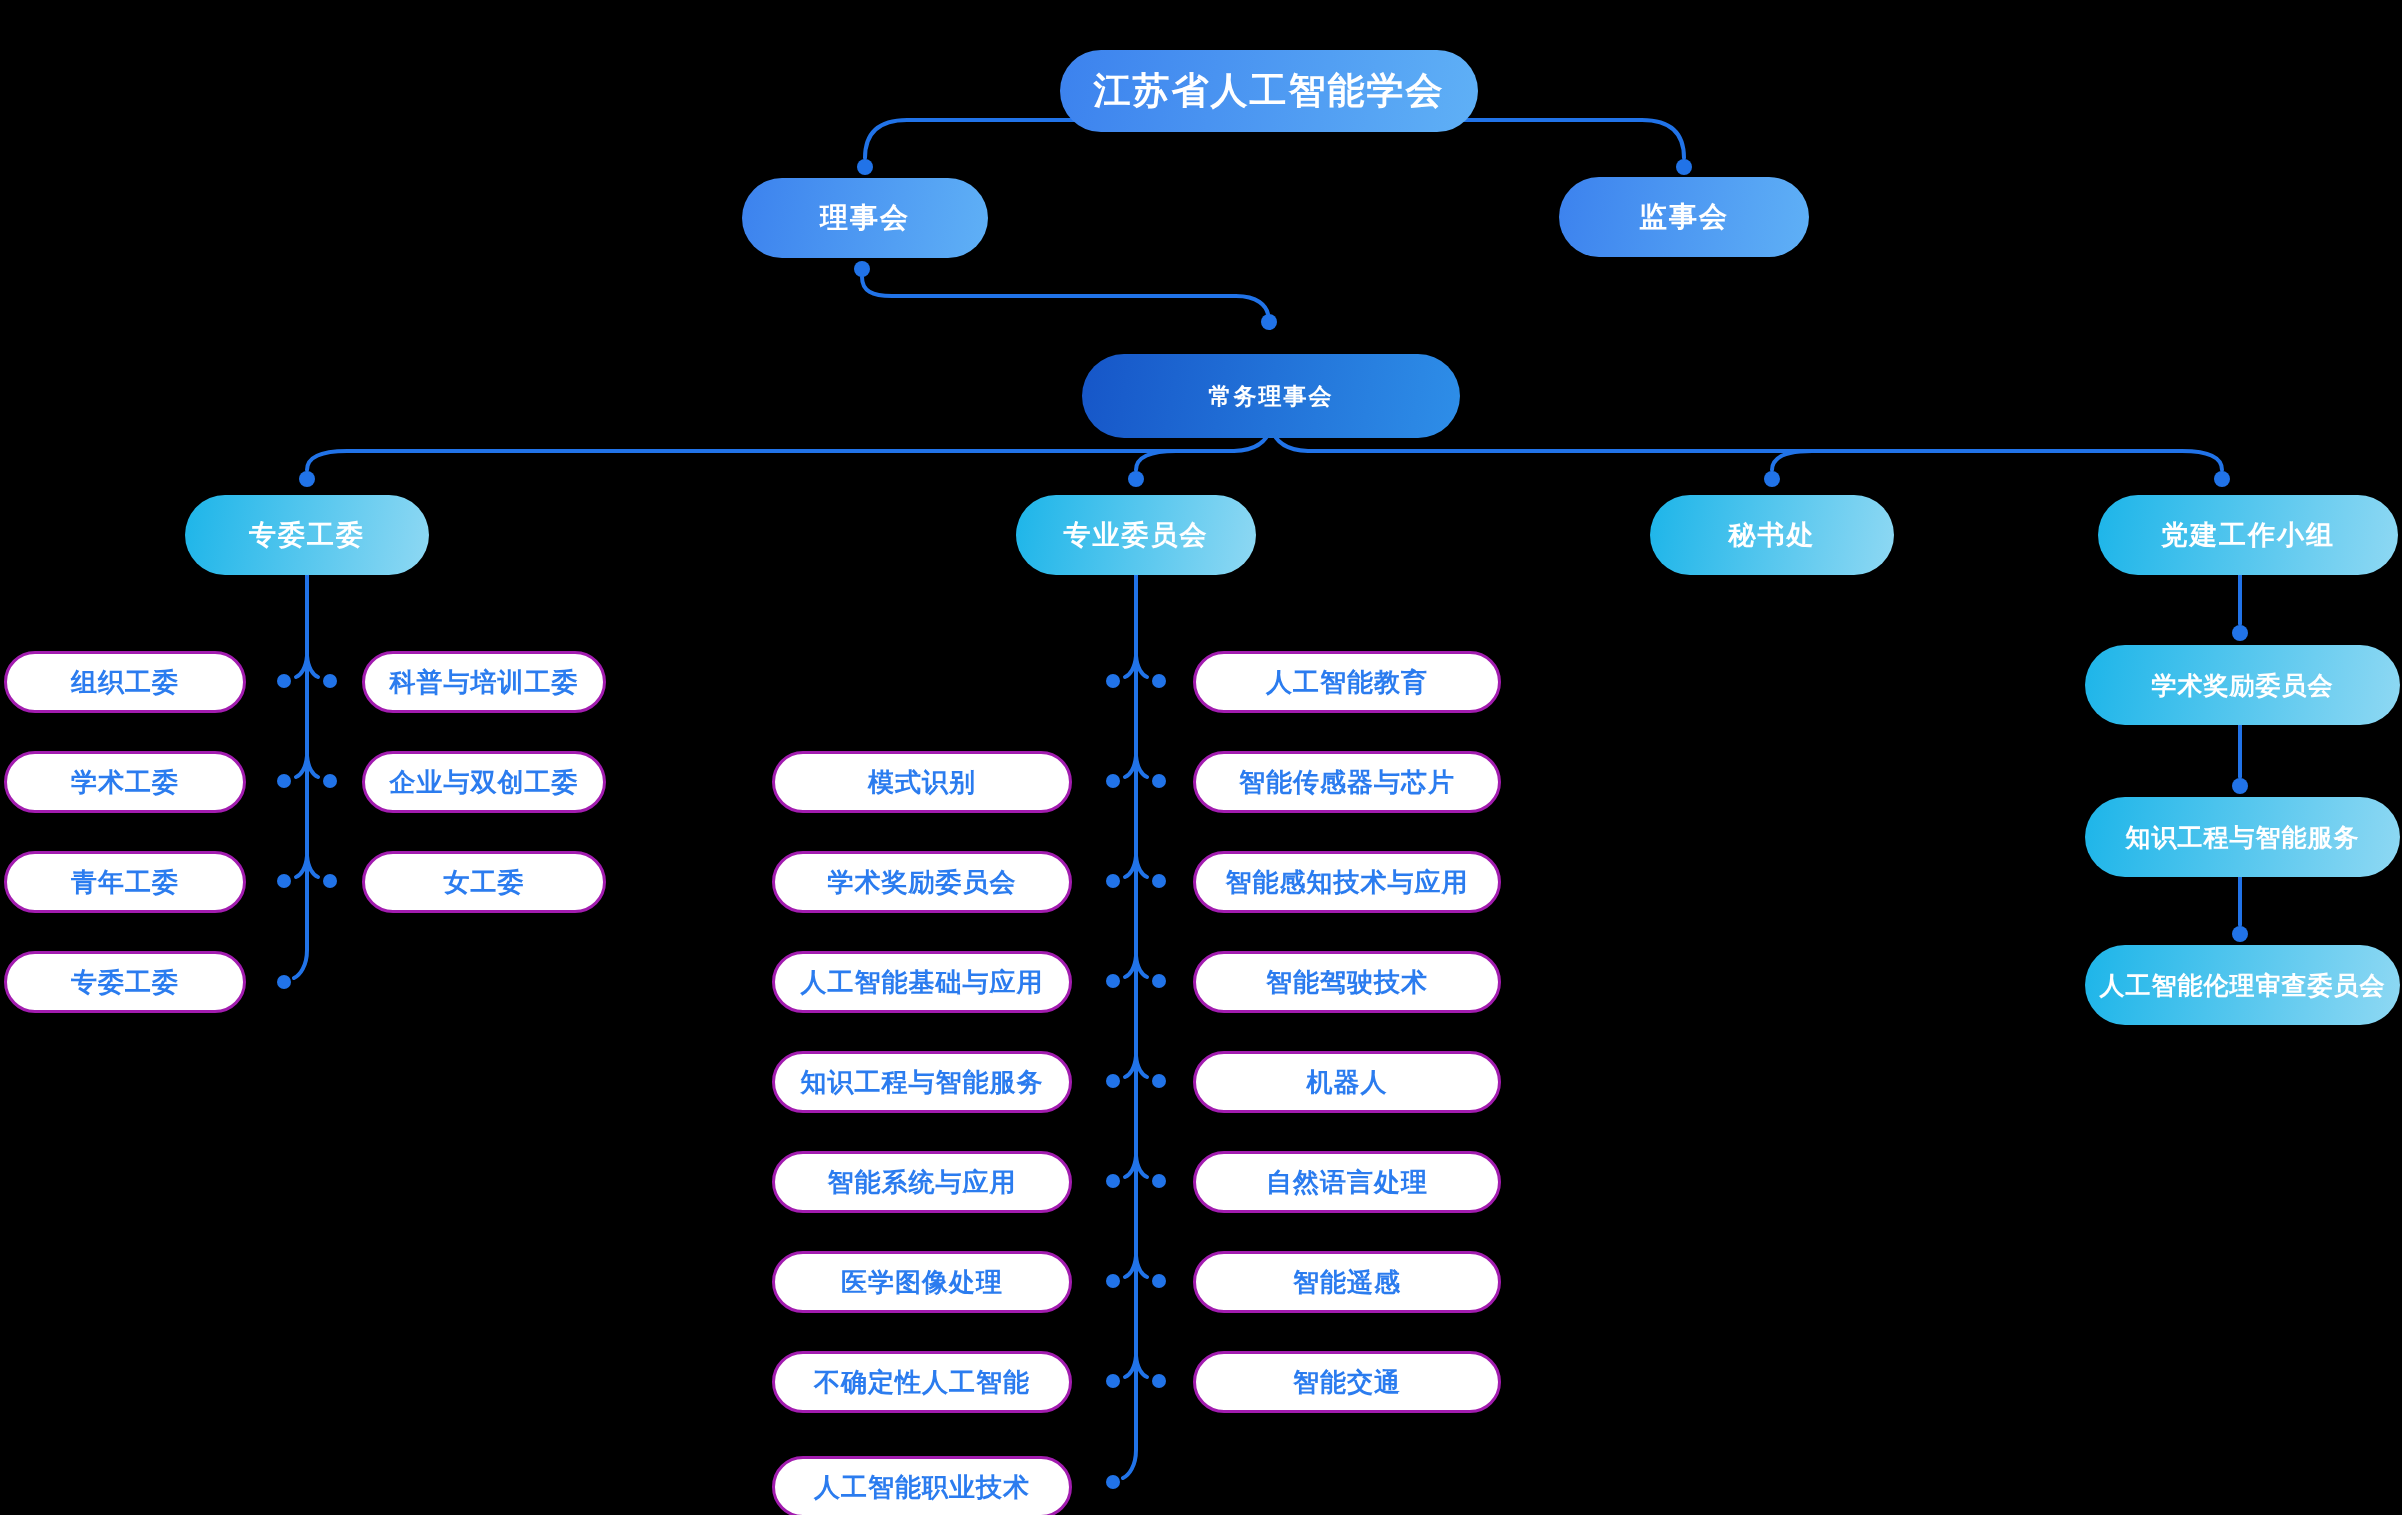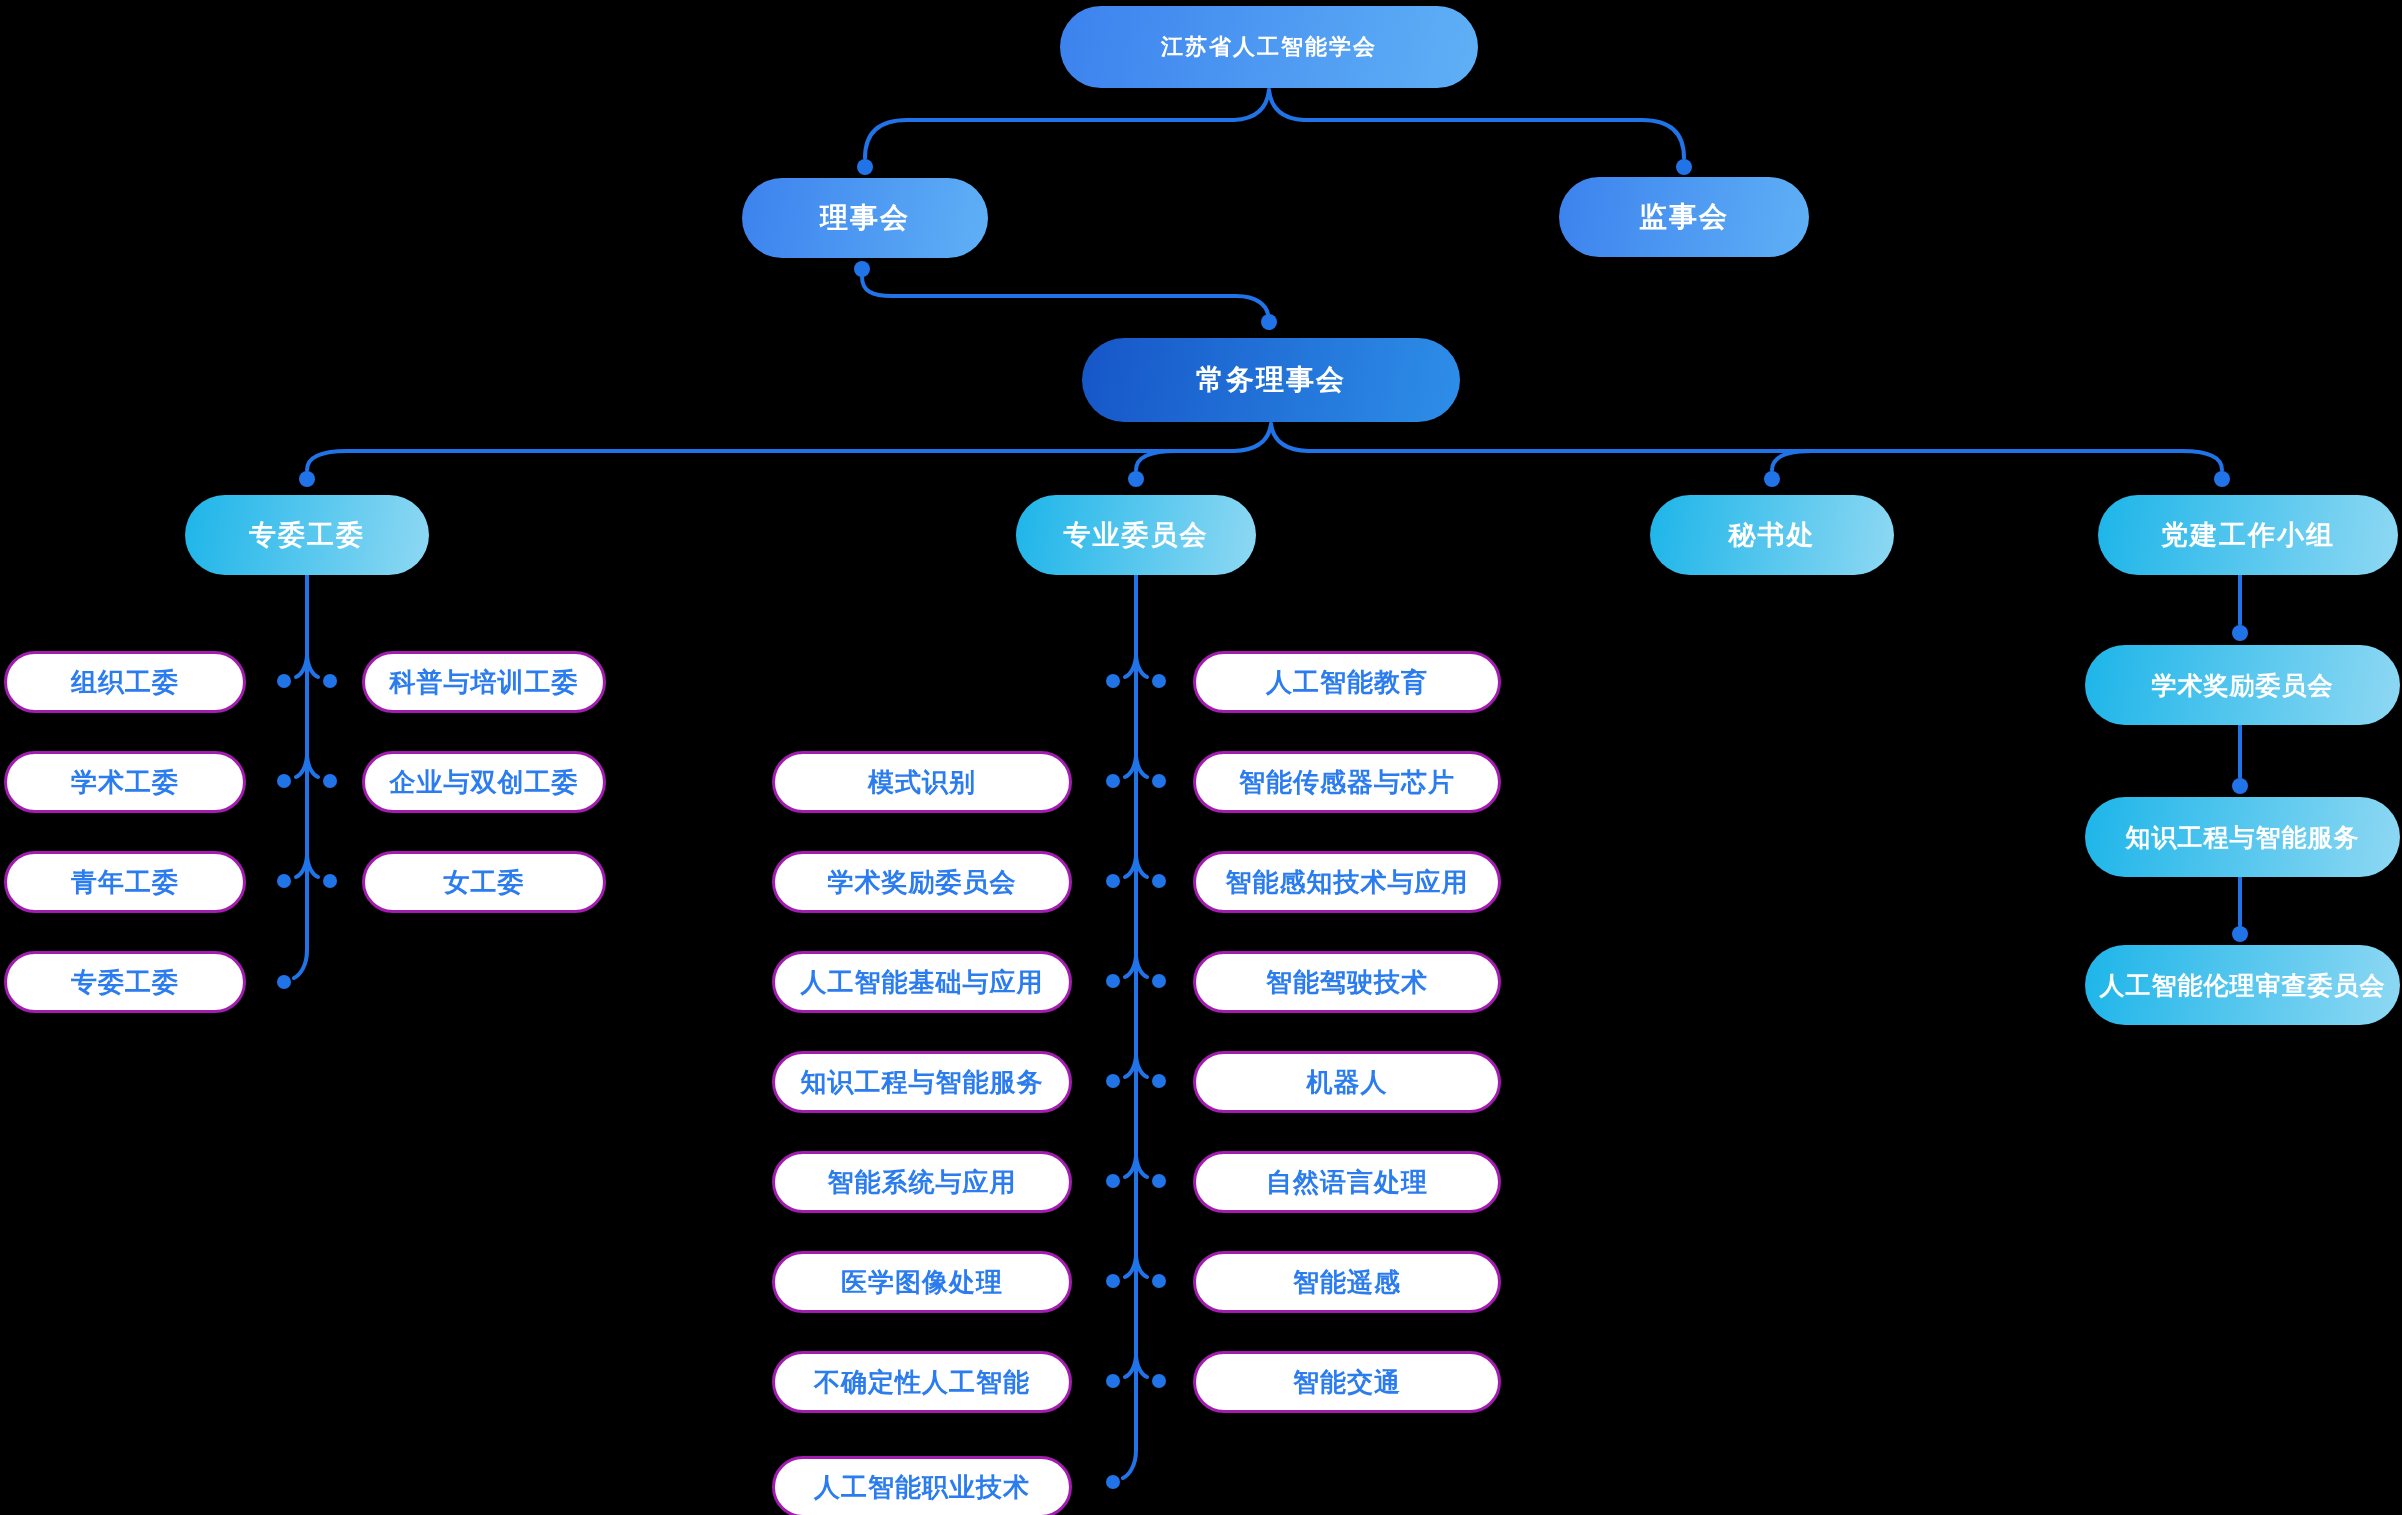--- a/index.html
+++ b/index.html
@@ -11,35 +11,35 @@
   .node{
     position:absolute;z-index:2;display:flex;align-items:center;justify-content:center;
     font-weight:700;letter-spacing:2px;white-space:nowrap;box-sizing:border-box;
   }
   .pill-medium{
     background:linear-gradient(100deg,#3C82EE 0%,#5FB0F6 100%);
     color:#fff;border-radius:41px;font-size:28px;
   }
   .pill-dark{
     background:linear-gradient(100deg,#1656C8 0%,#2E8EE8 100%);
-    color:#fff;border-radius:42px;font-size:28px;
+    color:#fff;border-radius:42px;font-size:23px;margin-top:16px;
   }
   .pill-cyan{
     background:linear-gradient(100deg,#1DB5E9 0%,#8ED8F3 100%);
     color:#fff;border-radius:40px;font-size:27px;
   }
   .pill-cyan-small{
     background:linear-gradient(100deg,#1DB5E9 0%,#8ED8F3 100%);
     color:#fff;border-radius:40px;font-size:25px;letter-spacing:1px;
   }
   .pill-white{
     background:#fff;border:3px solid #a21caf;color:#2B7CEF;
     border-radius:31px;font-size:26px;letter-spacing:1px;
   }
-  .root-size{font-size:22px;}
+  .root-size{font-size:37px;margin-top:44px;}
 </style>
 </head>
 <body>
 
 <div id="canvas">
 
   <svg id="wires" width="2402" height="1515" viewBox="0 0 2402 1515">
     <g stroke="#2173E8" stroke-width="4" fill="none" stroke-linecap="round">
 
       <g>

